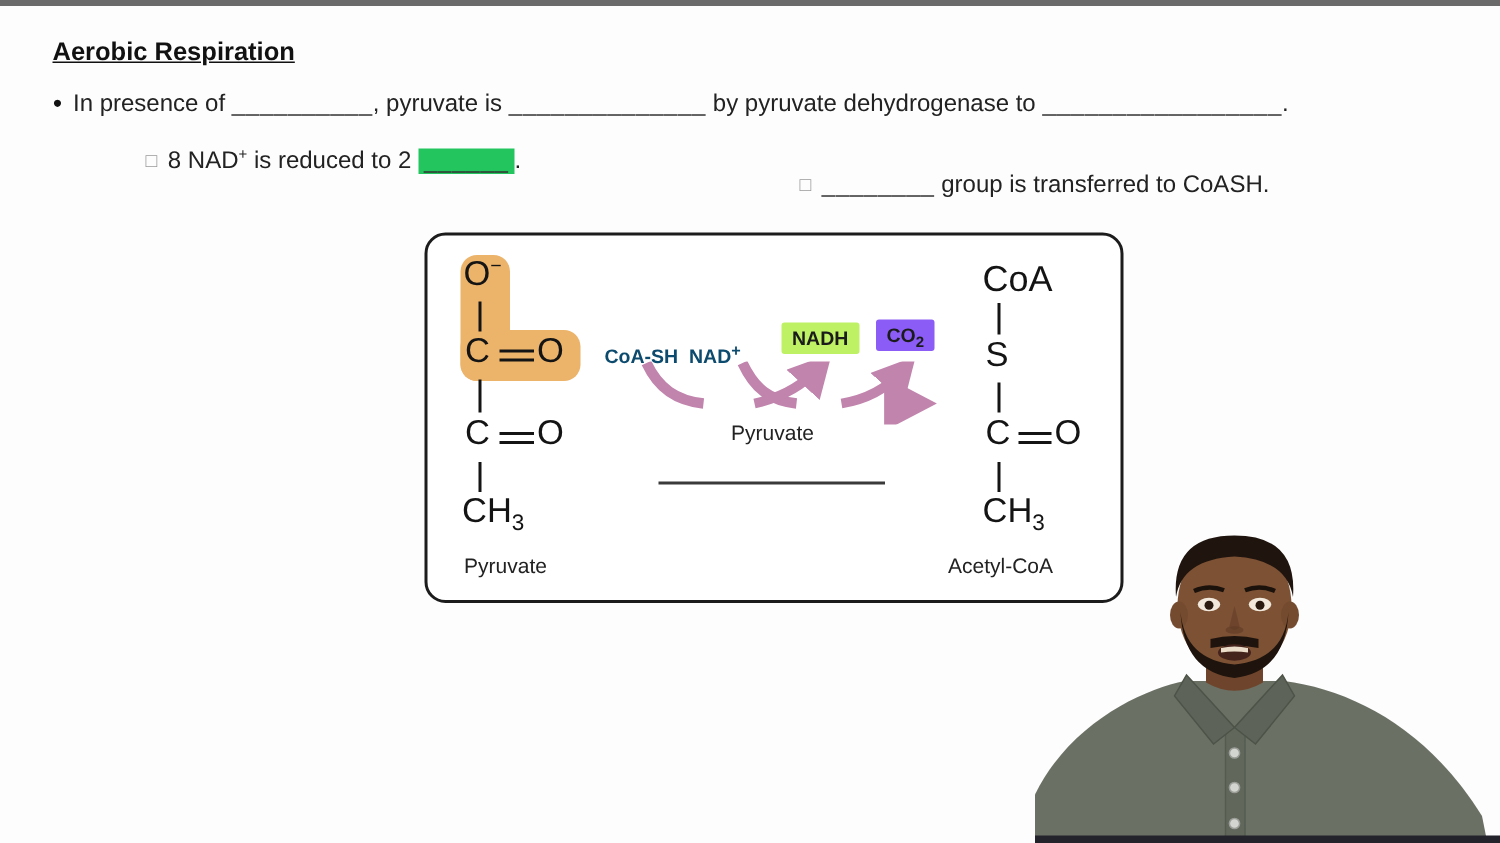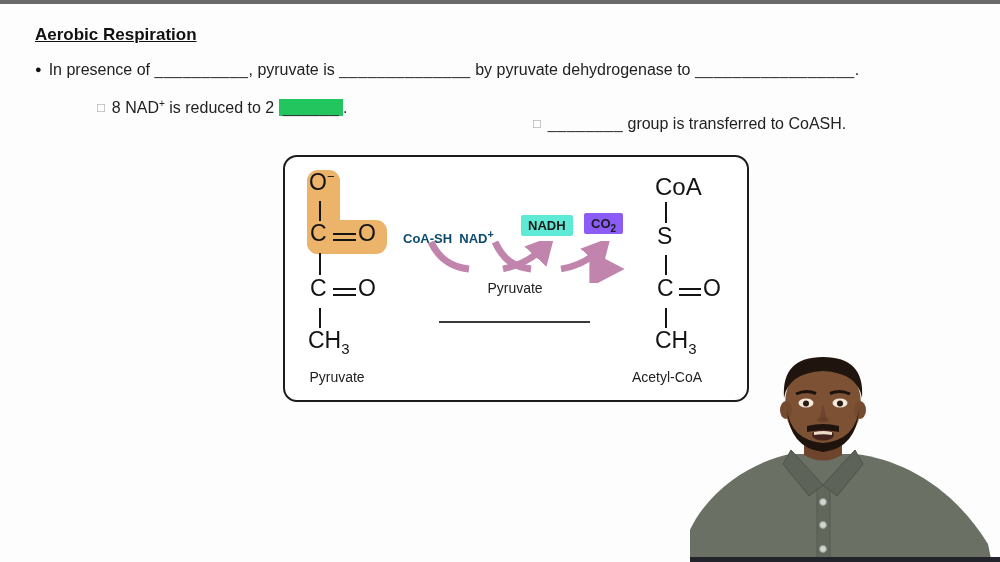--- a/index.html
+++ b/index.html
@@ -33,21 +33,21 @@
   .atom sup{font-size:13px;line-height:0;}
   .atom sub{font-size:15px;line-height:0;}
   .atom-sm{font-size:24px;}
   .bond-v{position:absolute;width:2px;background:#141414;}
   .bond-h{position:absolute;height:2px;background:#141414;}
   .hl-shape{position:absolute;background:#ECB36B;border-radius:11px;}
   .struct-label{position:absolute;font-size:14px;color:#222;text-align:center;}
   .reactants{position:absolute;left:118px;top:71px;font-size:13px;font-weight:bold;white-space:pre;color:#0c4a6e;}
   .badge{position:absolute;font-size:13px;font-weight:bold;color:#1b1b1b;padding:4px 7px;border-radius:2px;line-height:1;}
   .badge sub{font-size:10px;line-height:0;}
-  .badge-nadh{left:236px;top:58px;background:#5eead4;}
+  .badge-nadh{left:236px;top:58px;background:#bef264;}
   .badge-co2{left:299px;top:56px;background:#8b5cf6;}
   .enzyme{position:absolute;left:170px;top:123px;width:120px;text-align:center;font-size:14px;color:#222;}
   .enzyme-blank{position:absolute;left:154px;top:164px;width:151px;border-top:2px solid #3a3a3a;}
   .arrows-svg{position:absolute;left:126px;top:84px;}
 
   .presenter{position:absolute;left:690px;top:352px;width:310px;height:210px;}
 </style>
 </head>
 <body>
 

